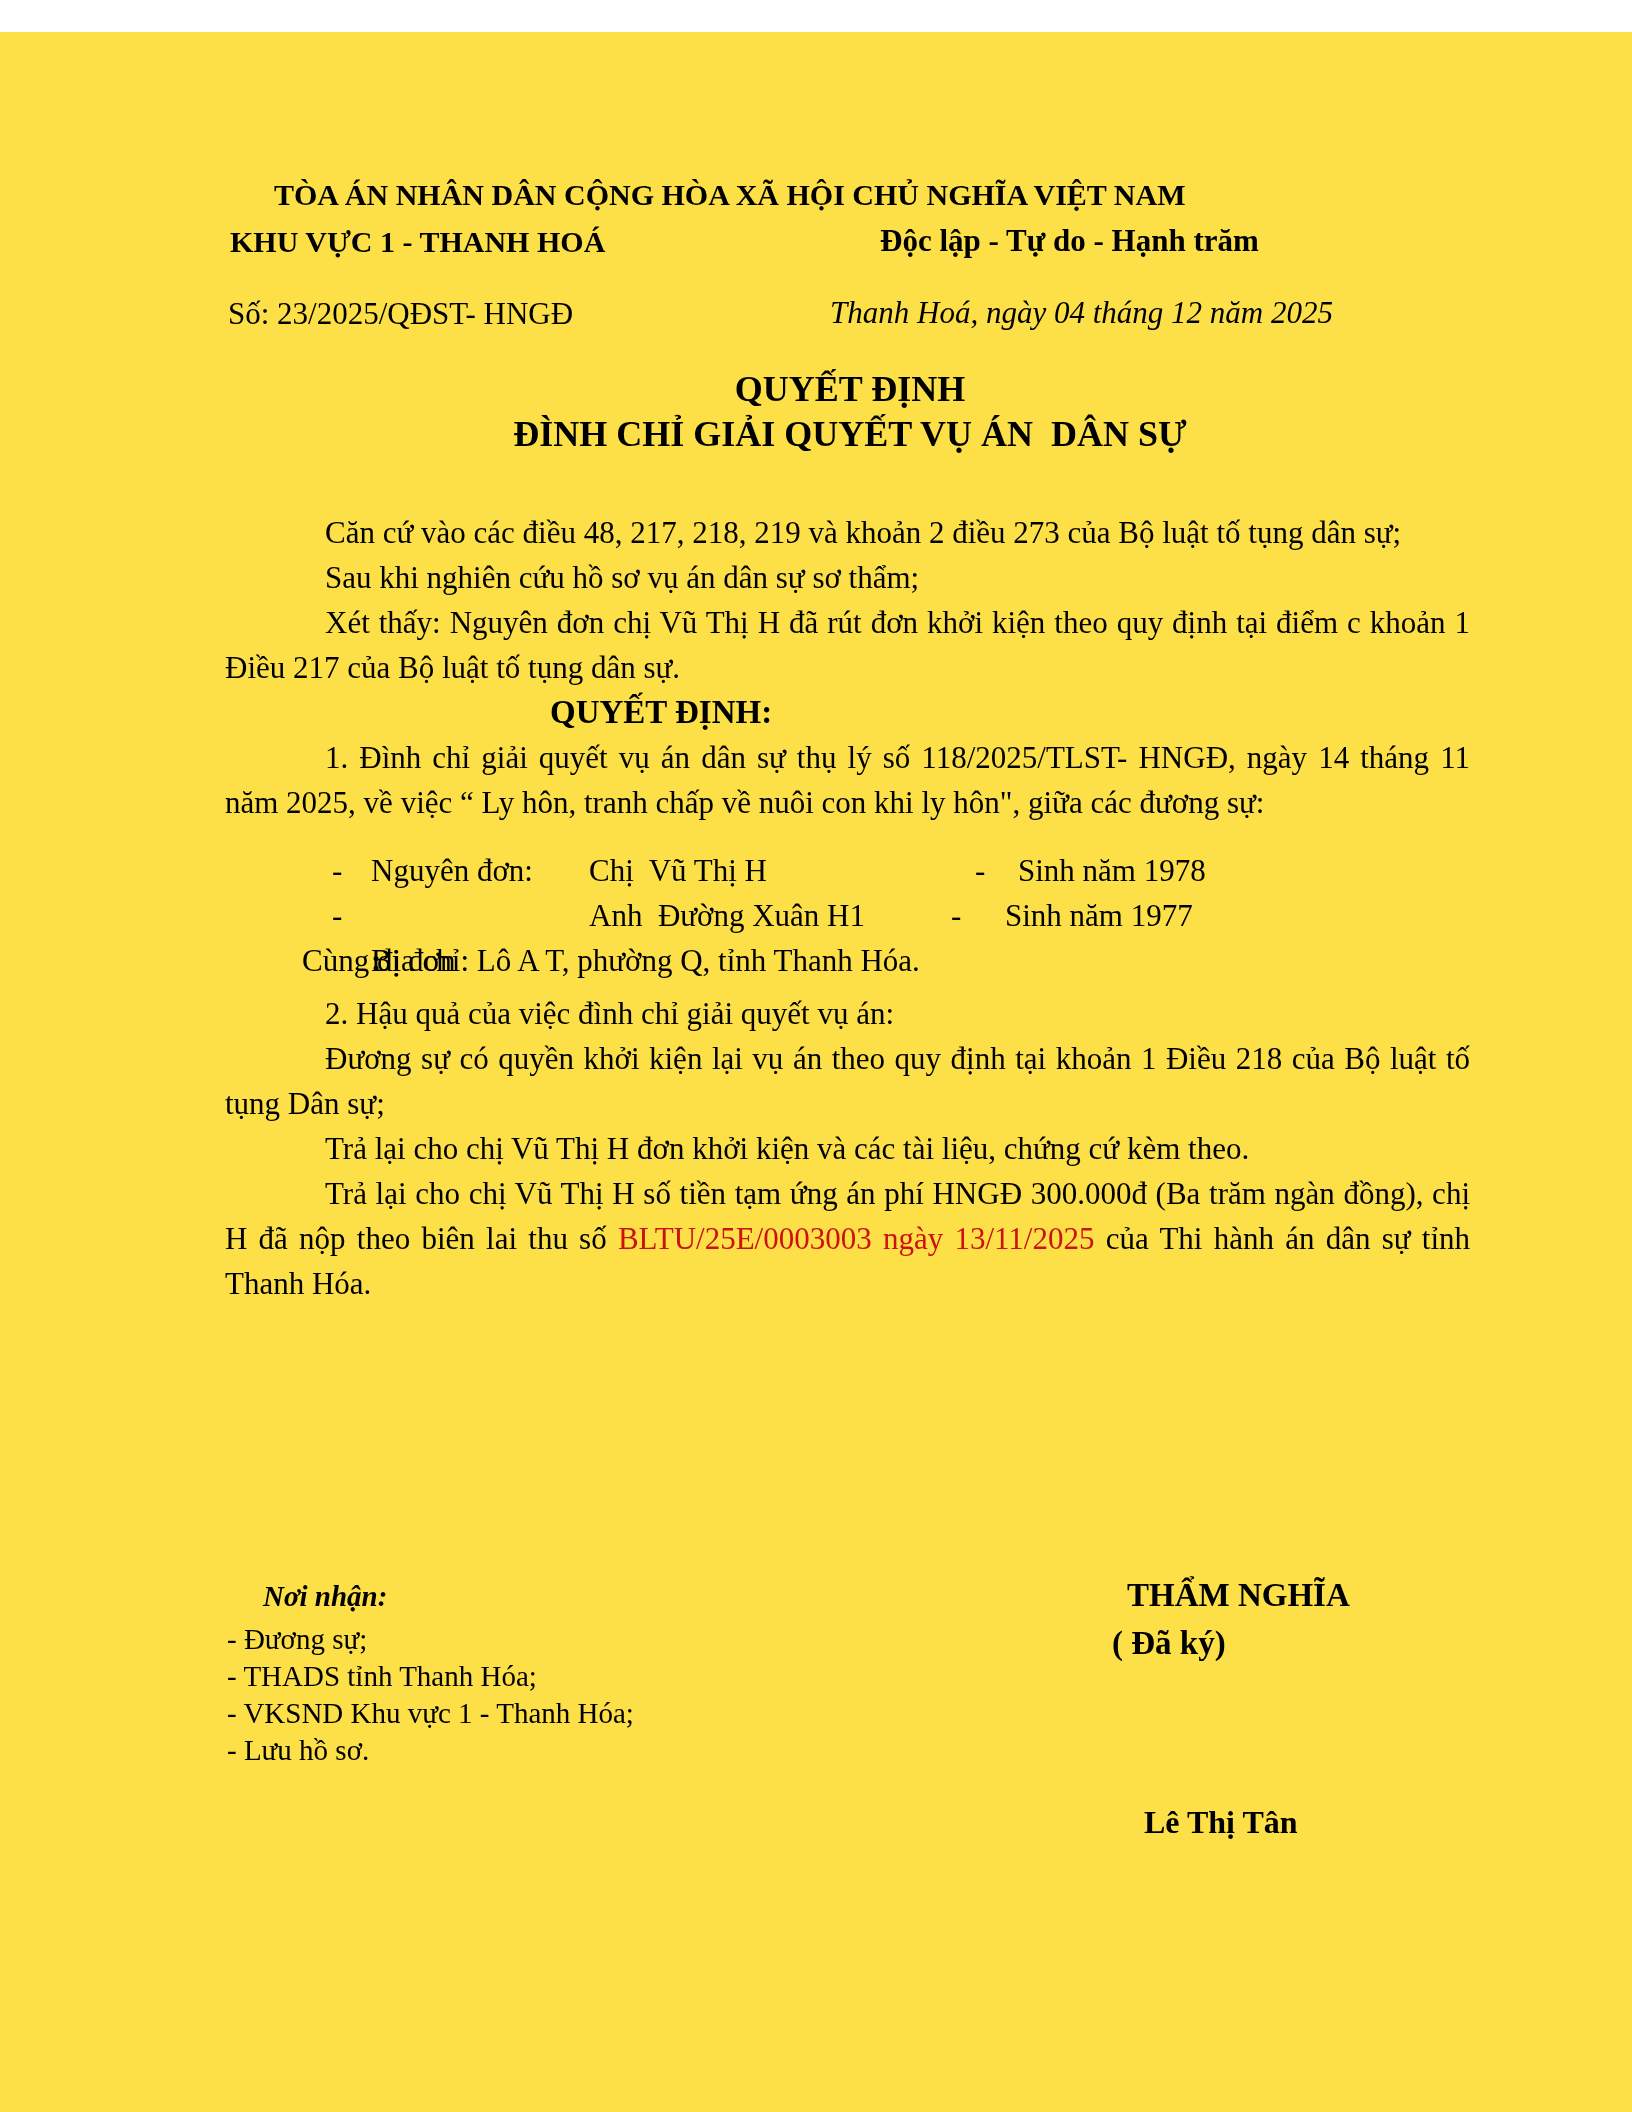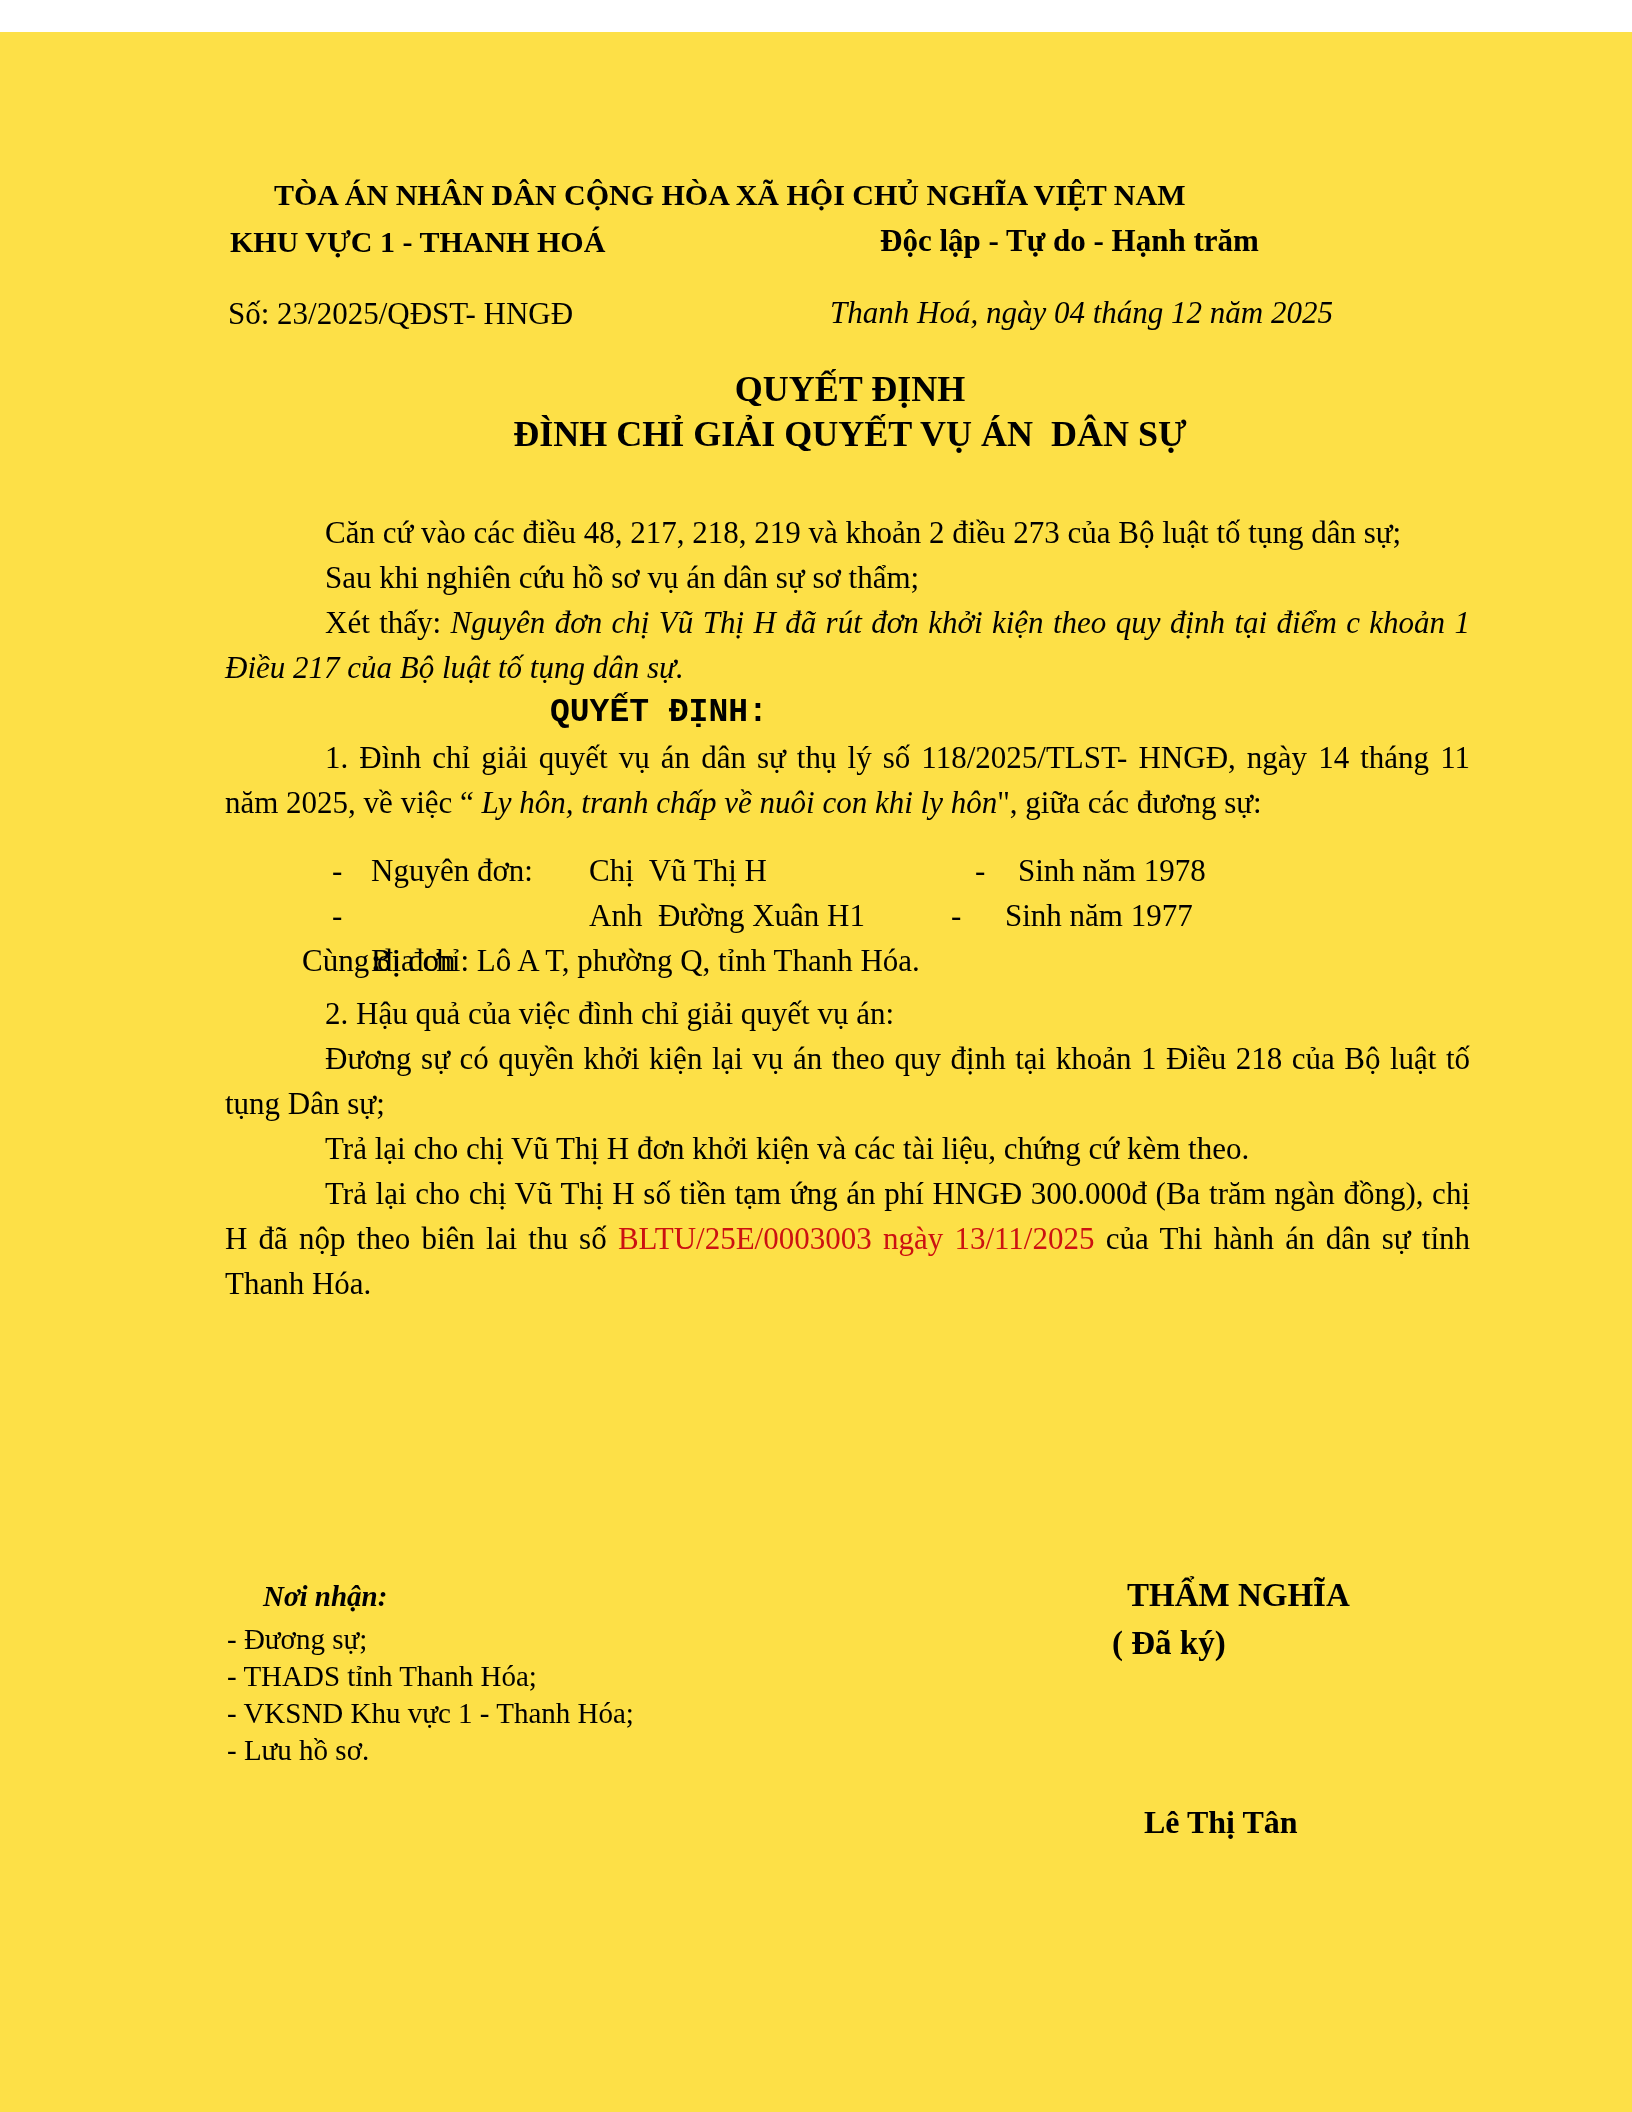--- a/index.html
+++ b/index.html
@@ -38,23 +38,22 @@
     font-size: 31px;
     line-height: 45px;
   }
   .body-block p { margin: 0; text-align: justify; text-indent: 100px; }
   .decision-heading {
     font-weight: bold;
     font-size: 33px;
     line-height: 45px;
     margin-left: 325px;
     width: fit-content;
-    font-family: Liberation Mono, monospace;
   }
-  .seg-italic { font-style: italic; }
+  .seg-italic { }
   .party-block { position: relative; margin-top: 23px; height: 135px; }
   .party-row span { position: absolute; white-space: pre; }
   .row1 span { top: 0; }
   .row2 span { top: 45px; }
   .row3 span { top: 90px; }
 
   
   .recipients-label { top: 1548px; left: 263px; font-size: 29px; font-weight: bold; font-style: italic; }
   .recipients-list { position: absolute; top: 1589px; left: 227px; font-size: 29px; line-height: 37px; }
   .recipients-list .list-line { white-space: pre; }

